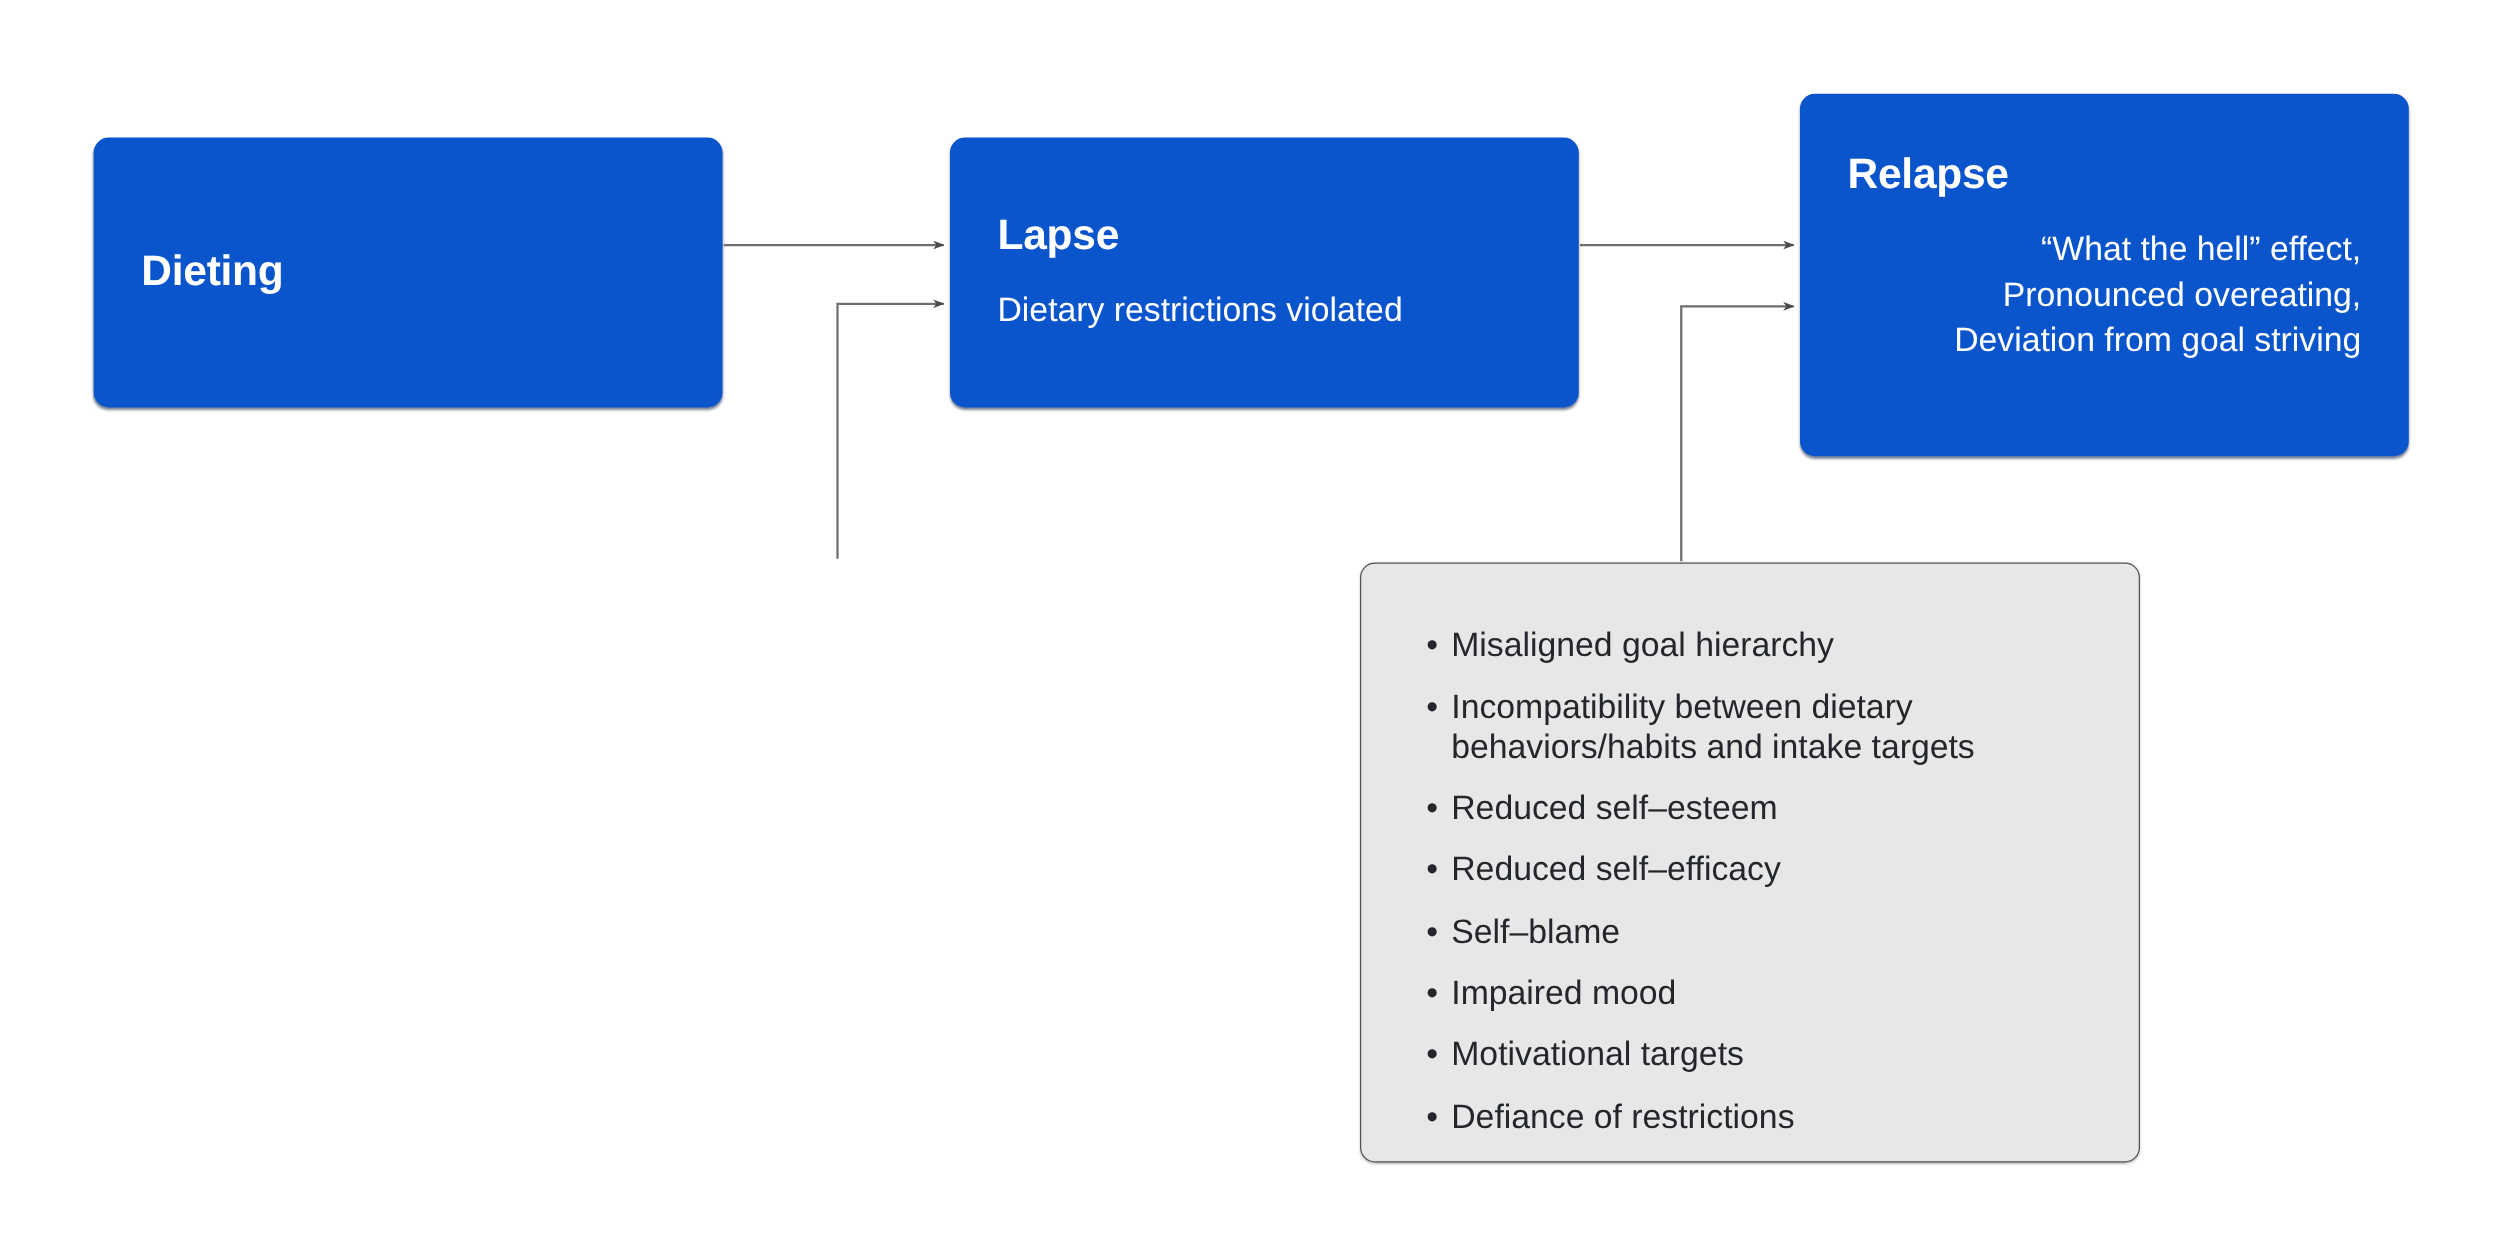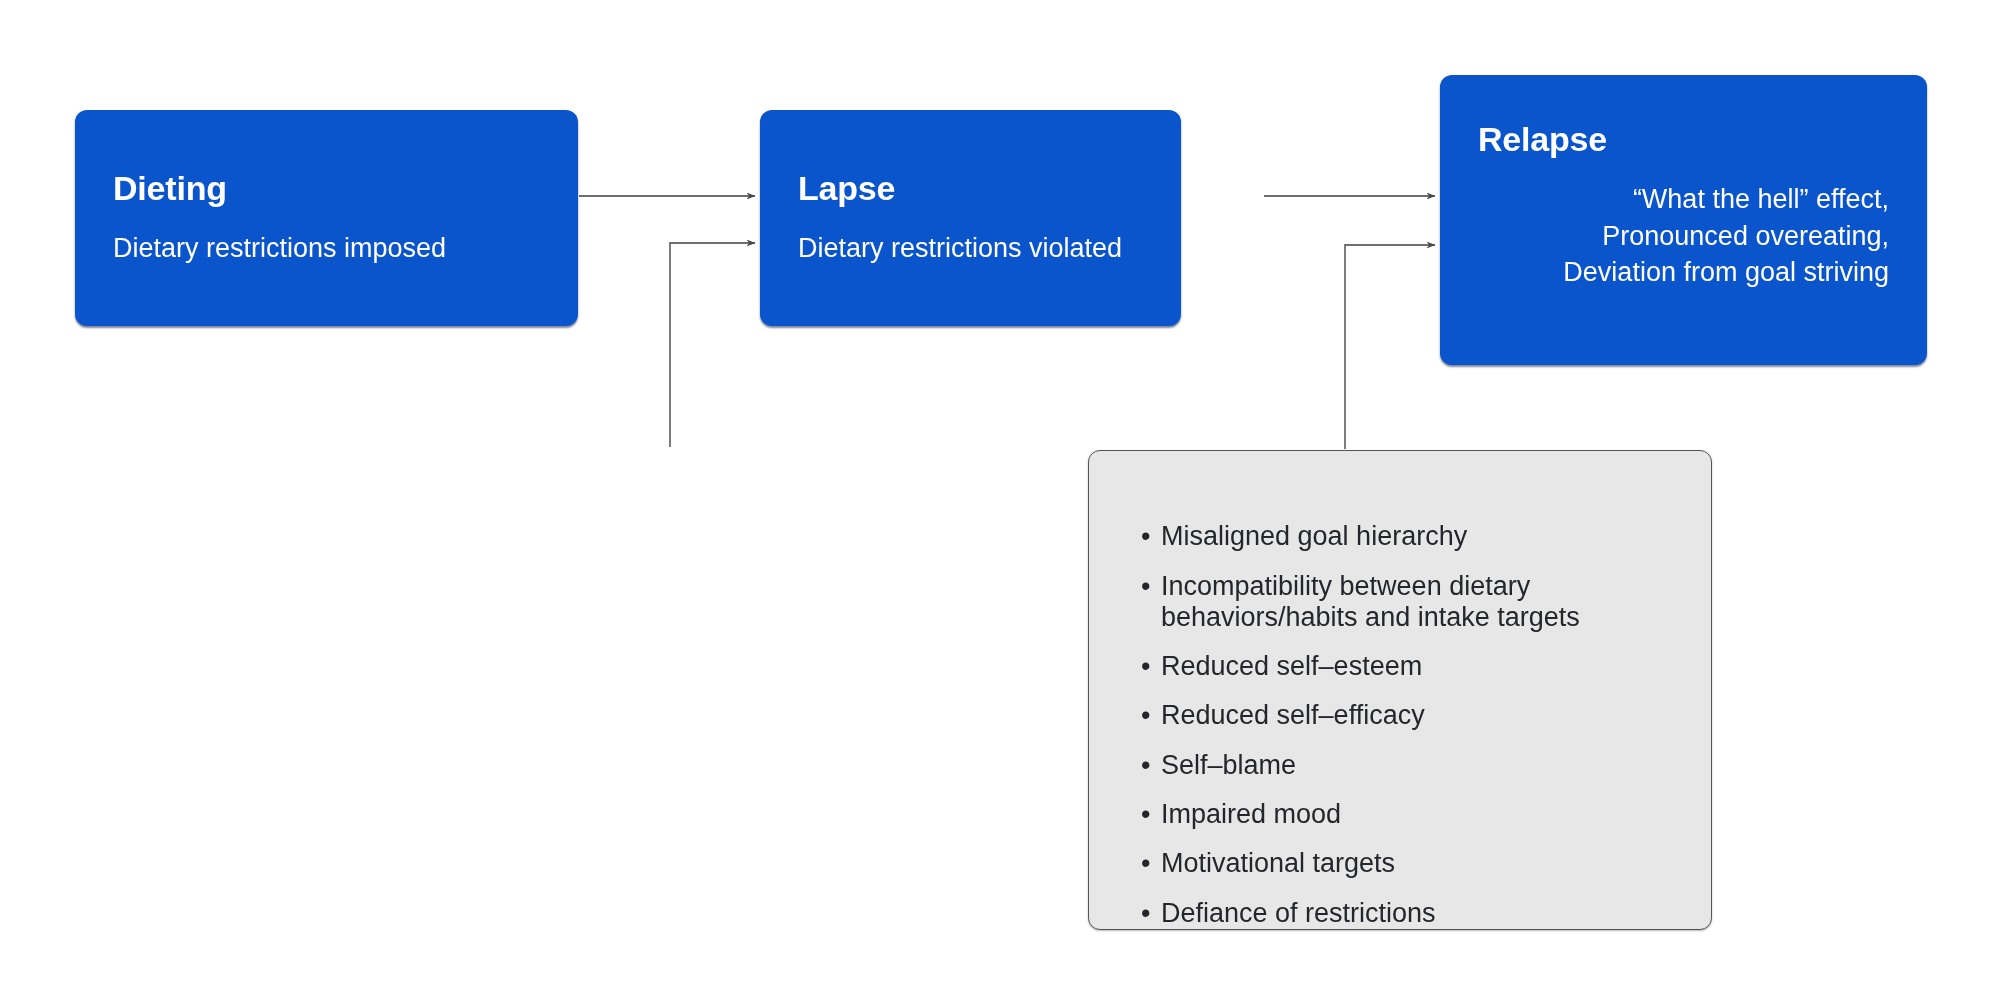--- a/index.html
+++ b/index.html
@@ -65,21 +65,21 @@
 
   #box-dieting {
     left: 75px;
     top: 110px;
     width: 503px;
     height: 216px;
   }
   #box-lapse {
     left: 760px;
     top: 110px;
-    width: 421px;
+    width: 503px;
     height: 216px;
   }
   #box-relapse {
     left: 1440px;
     top: 75px;
     width: 487px;
     height: 290px;
     justify-content: flex-start;
     padding-top: 45px;
   }
@@ -135,21 +135,21 @@
   }
   #box-factors-left .factor-list li {
     margin-bottom: 12px;
   }
 
   #box-factors-right {
     left: 1088px;
     top: 450px;
     width: 624px;
     height: 480px;
-    justify-content: flex-end;
+    justify-content: flex-start;
     padding-top: 50px;
   }
   #box-factors-right .factor-list {
     padding-left: 52px;
   }
 </style>
 </head>
 <body>
 
 <div id="canvas">
@@ -165,21 +165,20 @@
 
     <line x1="1264" y1="196" x2="1435" y2="196" stroke="#6E6E6E" stroke-width="1.8" marker-end="url(#arrowhead)"></line>
 
     <path d="M670,447 L670,243 L755,243" fill="none" stroke="#6E6E6E" stroke-width="1.8" marker-end="url(#arrowhead)"></path>
 
     <path d="M1345,449 L1345,245 L1435,245" fill="none" stroke="#6E6E6E" stroke-width="1.8" marker-end="url(#arrowhead)"></path>
   </svg>
 
   <div id="box-dieting" class="stage-box">
     <div class="stage-title">Dieting</div>
-    <div class="stage-desc">Dietary restrictions imposed</div>
   </div>
 
   <div id="box-lapse" class="stage-box">
     <div class="stage-title">Lapse</div>
     <div class="stage-desc">Dietary restrictions violated</div>
   </div>
 
   <div id="box-relapse" class="stage-box">
     <div class="stage-title">Relapse</div>
     <div class="stage-desc">“What the hell” effect,

